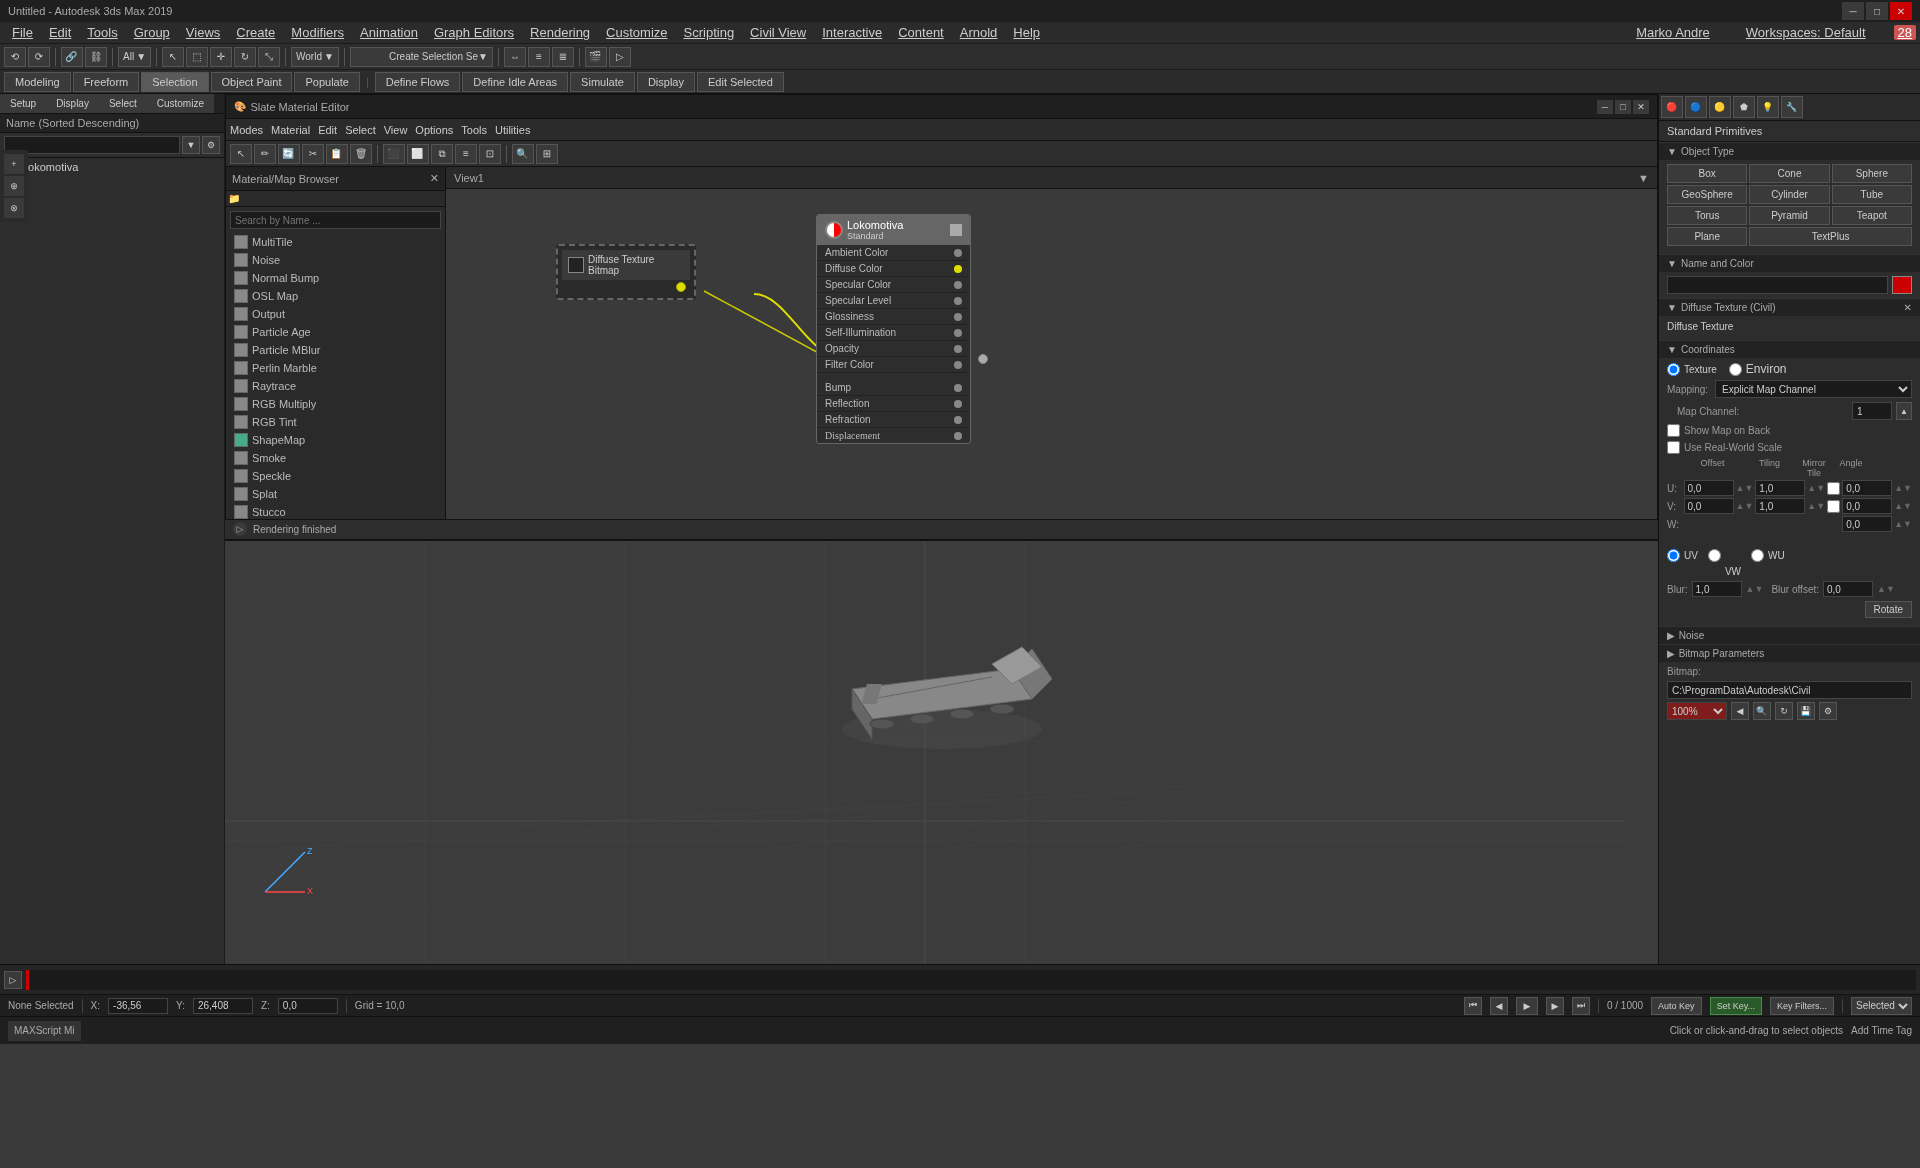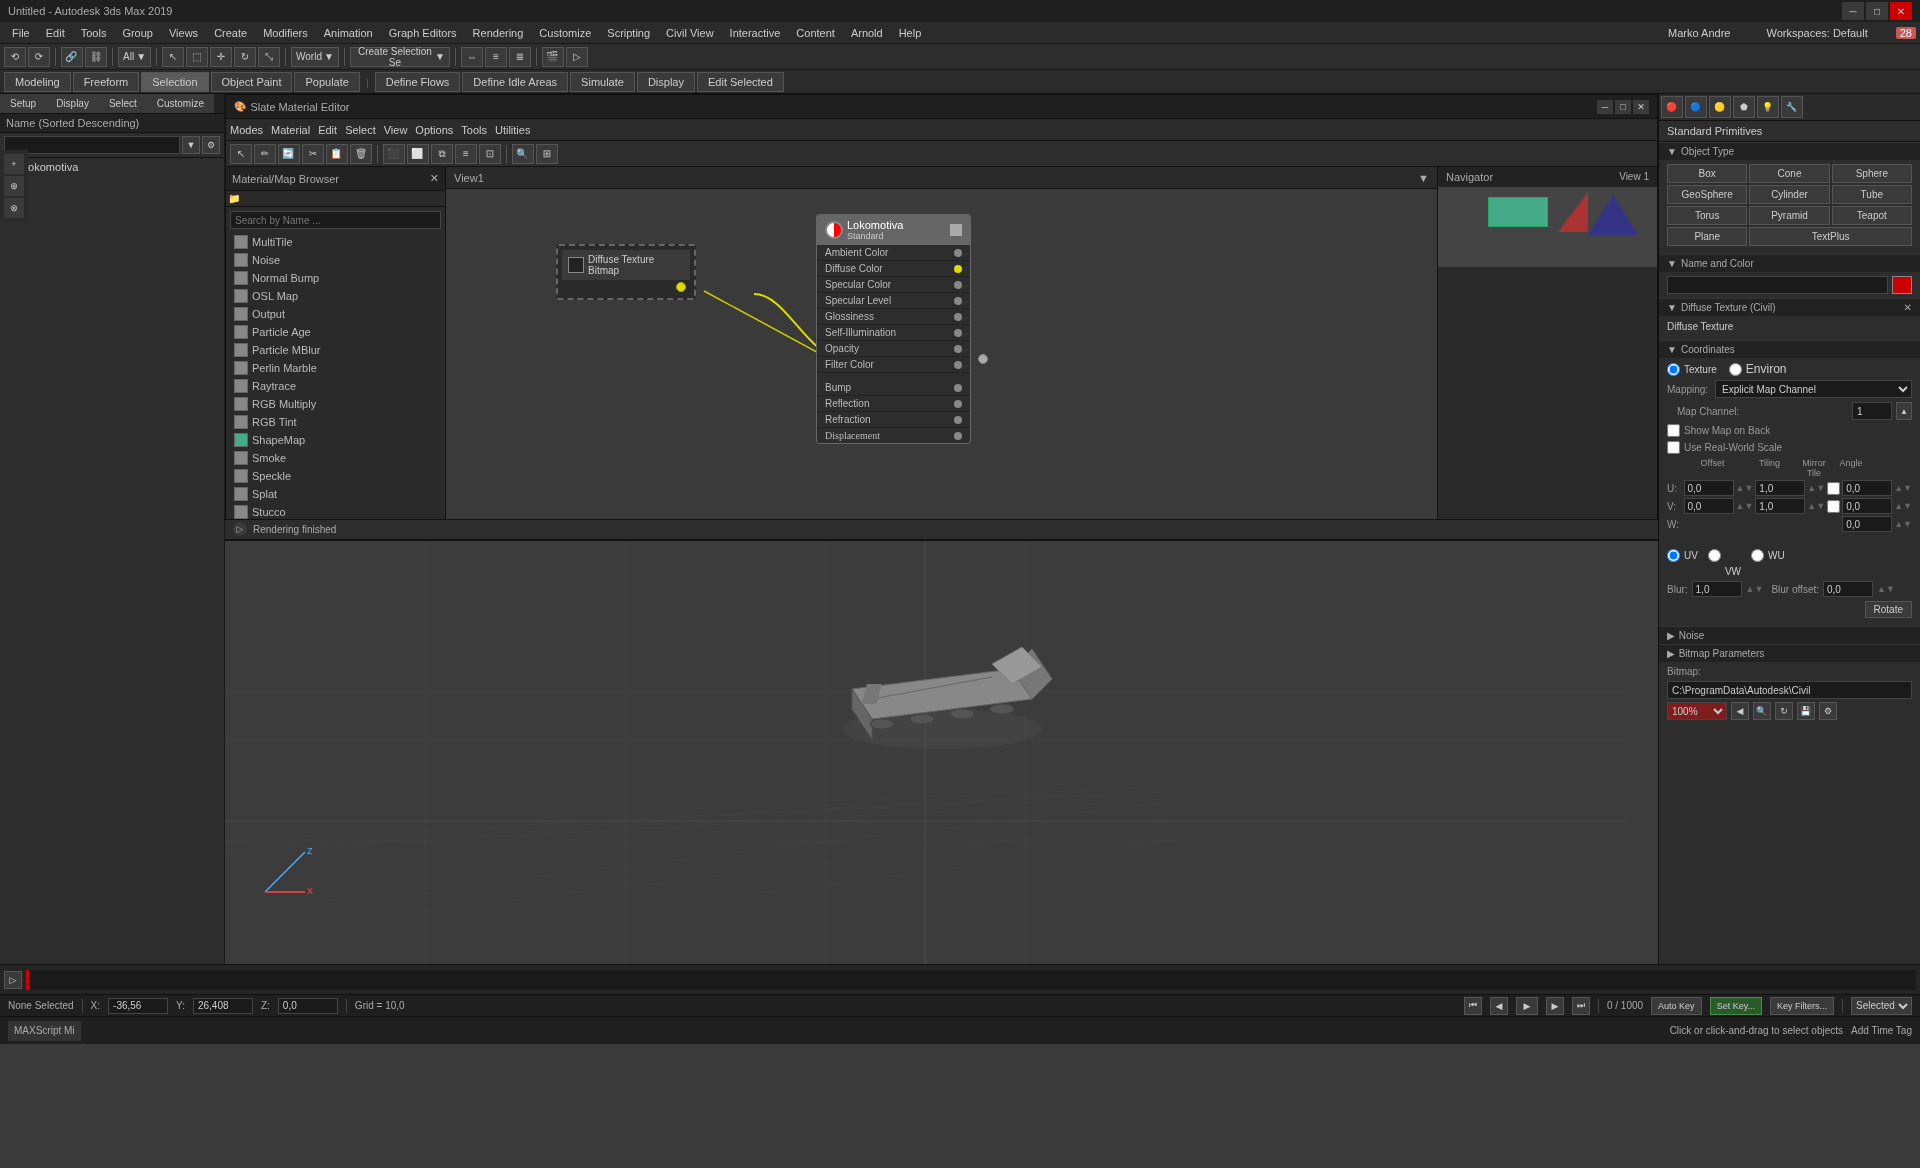--- a/index.html
+++ b/index.html
@@ -1,20 +1,20 @@
 <!DOCTYPE html>
 <html><head>
   <meta charset="utf-8">
   <style>
     * { margin: 0; padding: 0; box-sizing: border-box; }
     body { width: 1920px; height: 1168px; background: #3a3a3a; font-family: 'Segoe UI', Arial, sans-serif; font-size: 11px; color: #ccc; overflow: hidden; }
 
     
     #menu-bar { background: #2b2b2b; height: 22px; display: flex; align-items: center; padding: 0 4px; border-bottom: 1px solid #1a1a1a; }
-    #menu-bar span { color: #ccc; padding: 0 8px; font-size: 11px; cursor: pointer; }
+    #menu-bar span { color: #ccc; padding: 0 8px; font-size: 13px; cursor: pointer; text-decoration: underline; }
     .title-bar-right { margin-left: auto; display: flex; align-items: center; gap: 20px; color: #ccc; font-size: 11px; }
 
     
     #title-bar { background: #1f1f1f; height: 22px; display: flex; align-items: center; padding: 0 8px; }
     #title-bar .win-controls { margin-left: auto; display: flex; gap: 2px; }
     #title-bar .win-btn { width: 22px; height: 18px; background: #3a3a3a; border: none; color: #ccc; font-size: 10px; cursor: pointer; display: flex; align-items: center; justify-content: center; }
     #title-bar .win-btn.close { background: #c00; }
 
     
     .toolbar { background: #2d2d2d; height: 26px; display: flex; align-items: center; padding: 0 4px; gap: 2px; border-bottom: 1px solid #1a1a1a; }
@@ -160,21 +160,21 @@
   <button class="tb-btn icon">⬚</button>
   <button class="tb-btn icon">✛</button>
   <button class="tb-btn icon">↻</button>
   <button class="tb-btn icon">⤡</button>
   <div class="toolbar-sep"></div>
   <div class="tb-dropdown">
     <span>World</span>
     <span>▼</span>
   </div>
   <div class="toolbar-sep"></div>
-  <button class="tb-btn" style="width:100px;justify-content:flex-end;">
+  <button class="tb-btn" style="width:143px;justify-content:flex-end;">
     <span>Create Selection Se</span>
     <span>▼</span>
   </button>
   <div class="toolbar-sep"></div>
   <button class="tb-btn icon">⇔</button>
   <button class="tb-btn icon">≡</button>
   <button class="tb-btn icon">≣</button>
   <div class="toolbar-sep"></div>
   <button class="tb-btn icon">🎬</button>
   <button class="tb-btn icon">▷</button>
@@ -431,32 +431,20 @@
                     <span>Displacement</span>
                     <div style="width:8px;height:8px;border-radius:50%;background:#888;"></div>
                   </div>
               </div>
             </div>
 
             <div style="position:absolute;left:532px;top:165px;width:10px;height:10px;border-radius:50%;background:#aaa;border:1px solid #888;"></div>
           </div>
         </div>
 
-        <div id="navigator" style="width:220px;flex-shrink:0;">
-          <div id="nav-header">
-            <span>Navigator</span>
-            <span style="float:right;font-size:10px;">View 1</span>
-          </div>
-          <div id="nav-canvas">
-
-            <div style="position:absolute;left:50px;top:10px;width:60px;height:30px;background:#4a8;border:1px solid #2a6;"></div>
-            <div style="position:absolute;left:120px;top:5px;width:0;height:0;border-left:30px solid transparent;border-right:0 solid transparent;border-bottom:40px solid #a33;"></div>
-            <div style="position:absolute;left:150px;top:8px;width:0;height:0;border-left:25px solid transparent;border-right:25px solid transparent;border-bottom:40px solid #338;"></div>
-          </div>
-        </div>
 
       </div>
     </div>
 
     <div id="render-status" style="background:#2d2d2d;height:20px;display:flex;align-items:center;padding:0 8px;gap:6px;border-bottom:1px solid #111;">
       <span style="width:14px;height:14px;background:#3a3a3a;border-radius:50%;display:inline-block;font-size:9px;line-height:14px;text-align:center;">▷</span>
       <span>Rendering finished</span>
     </div>
 
     <div id="viewport" style="flex:1;background:#3c3c3c;position:relative;overflow:hidden;">

